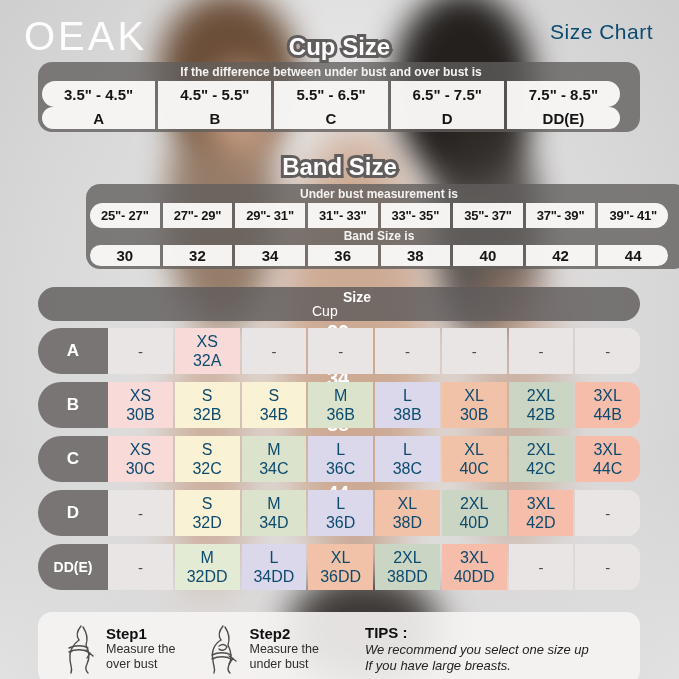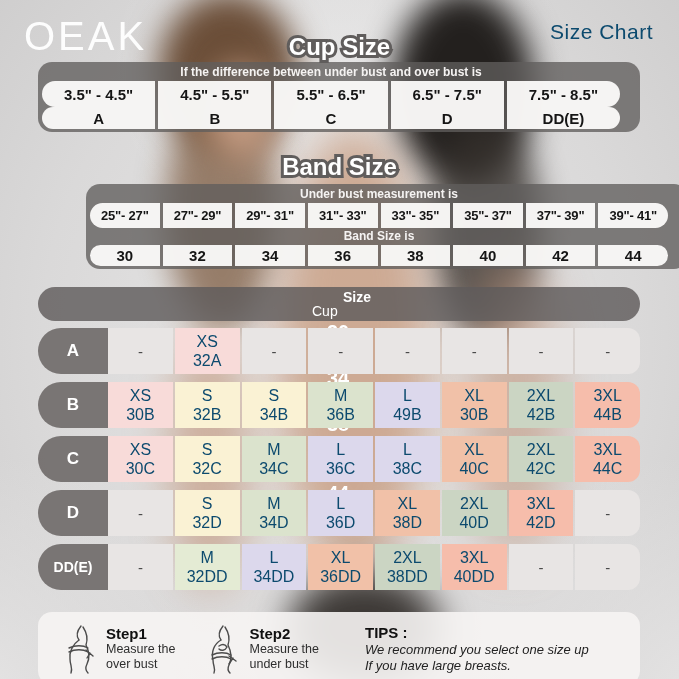--- a/index.html
+++ b/index.html
@@ -217,21 +217,21 @@
         <div class="mcell" style="background: rgb(250, 242, 212);">
           <span>S</span>
           <span>34B</span>
         </div>
         <div class="mcell" style="background: rgb(219, 227, 205);">
           <span>M</span>
           <span>36B</span>
         </div>
         <div class="mcell" style="background: rgb(220, 216, 236);">
           <span>L</span>
-          <span>49B</span>
+          <span>38B</span>
         </div>
         <div class="mcell" style="background: rgb(241, 193, 168);">
           <span>XL</span>
           <span>30B</span>
         </div>
         <div class="mcell" style="background: rgb(203, 213, 195);">
           <span>2XL</span>
           <span>42B</span>
         </div>
         <div class="mcell" style="background: rgb(246, 189, 171);">

